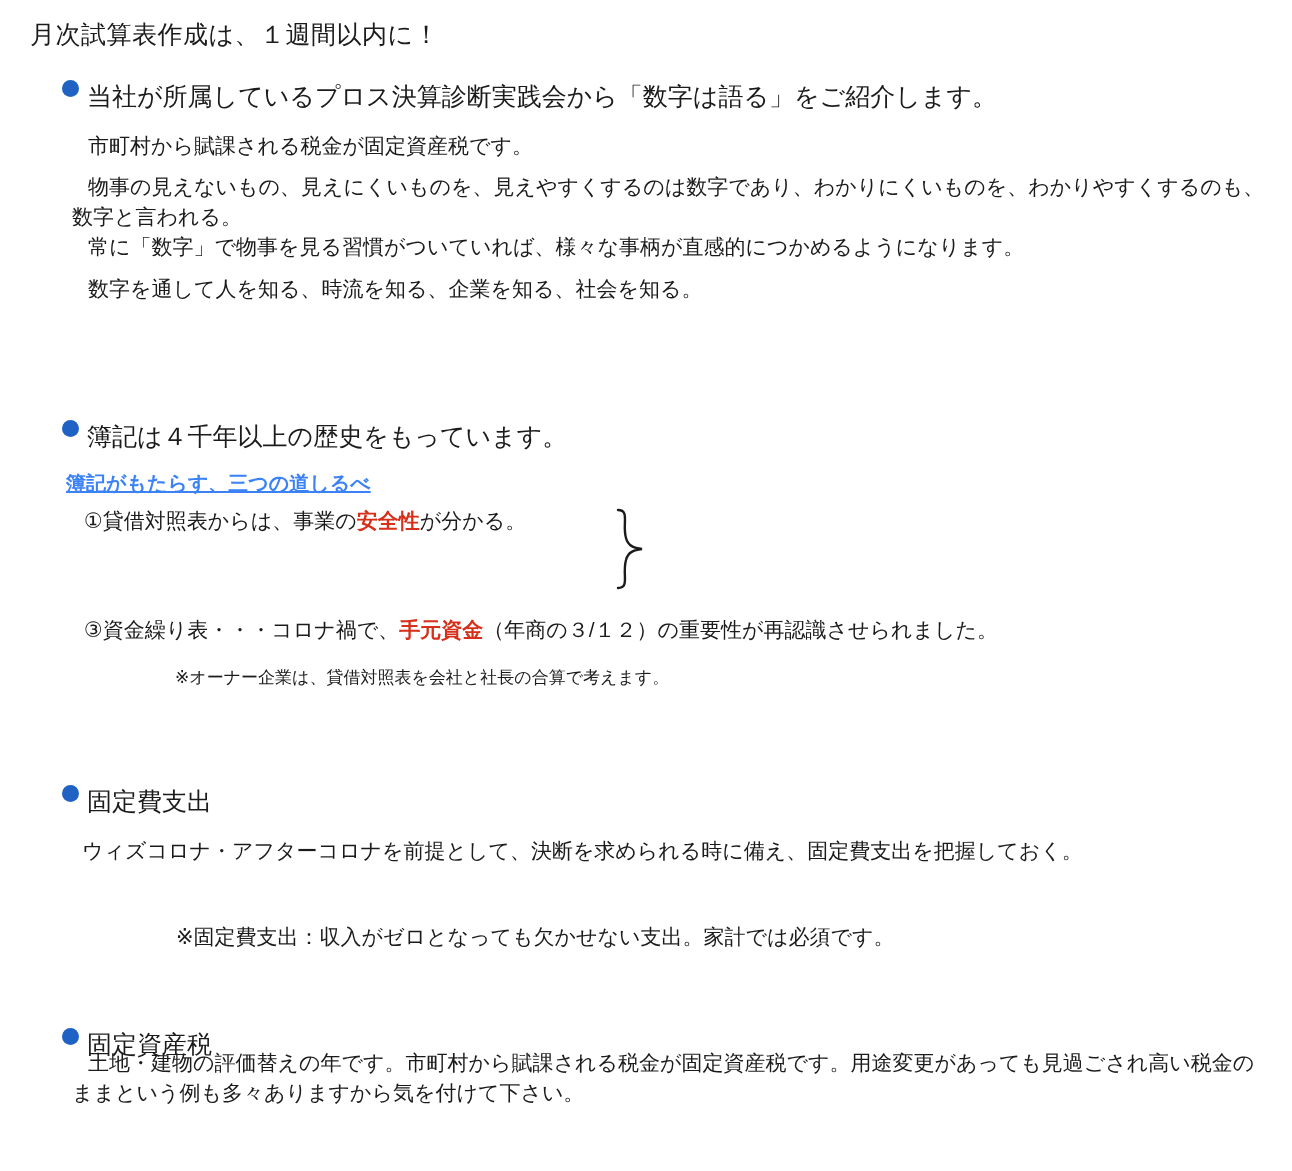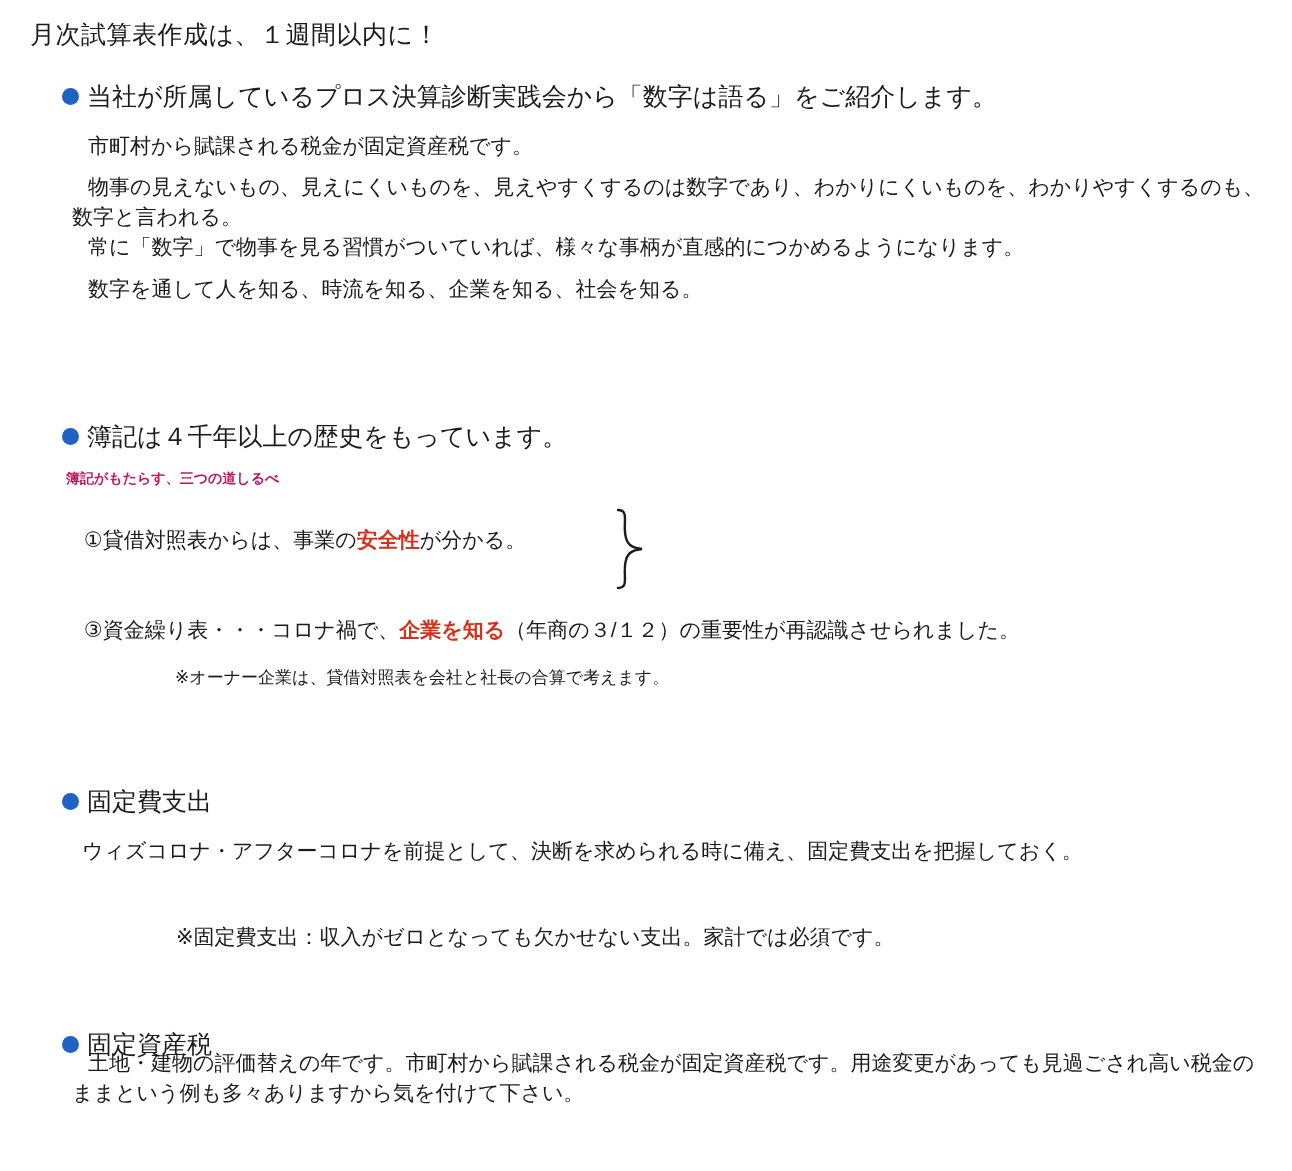--- a/index.html
+++ b/index.html
@@ -30,21 +30,20 @@
     top: 18px;
     font-size: 25px;
     letter-spacing: 0.5px;
     color: #1b1b1b;
     white-space: nowrap;
   }
 
   .bullet-head {
     position: absolute;
     display: flex;
-    align-items: center;
     gap: 8px;
     font-size: 25px;
     color: #1b1b1b;
     white-space: nowrap;
   }
   .bullet-dot {
     width: 17px;
     height: 17px;
     border-radius: 50%;
     background: #1f62c4;
@@ -66,24 +65,25 @@
     font-size: 17px;
     color: #1b1b1b;
     white-space: nowrap;
   }
   .red {
     color: #d62f1a;
     font-weight: bold;
   }
   .redhead {
     position: absolute;
-    font-size: 14px;
-    color: #be185d;
+    font-size: 20px;
+    color: #3b82f6;
     font-weight: bold;
     white-space: nowrap;
+    text-decoration: underline;
   }
 
   .list-line {
     position: absolute;
     font-size: 21px;
     color: #1b1b1b;
     white-space: nowrap;
   }
 
   .brace {
@@ -120,27 +120,27 @@
   <div class="para indent" style="left:72px; top:274px; width:1180px;">数字を通して人を知る、時流を知る、企業を知る、社会を知る。</div>
 
 
   <div class="bullet-head" style="left:62px; top:420px;">
     <span class="bullet-dot"></span>
     <span>簿記は４千年以上の歴史をもっています。</span>
   </div>
 
   <div class="redhead" style="left:66px; top:470px;">簿記がもたらす、三つの道しるべ</div>
 
-  <div class="list-line" style="left:84px; top:526px;text-align:center;">
+  <div class="list-line" style="left:84px; top:507px;text-align:center;">
     <span>①貸借対照表からは、事業の</span><span class="red">安全性</span><span>が分かる。</span>
   </div>
 
 
   <div class="list-line" style="left:84px; top:616px;">
-    <span>③資金繰り表・・・コロナ禍で、</span><span class="red">企業を知る</span><span>（年商の３/１２）の重要性が再認識させられました。</span>
+    <span>③資金繰り表・・・コロナ禍で、</span><span class="red">手元資金</span><span>（年商の３/１２）の重要性が再認識させられました。</span>
   </div>
 
   <div class="brace" style="left:612px; top:508px;">
     <svg width="42" height="82" viewBox="0 0 42 82" fill="none">
       <path d="M6 2 C18 2, 10 16, 14 30 C16 38, 22 40, 30 41 C22 42, 16 44, 14 52 C10 66, 18 80, 6 80" stroke="#1b1b1b" stroke-width="2.4" fill="none" stroke-linecap="round"></path>
     </svg>
   </div>
 
 
   <div class="small-note" style="left:175px; top:666px;">※オーナー企業は、貸借対照表を会社と社長の合算で考えます。</div>

